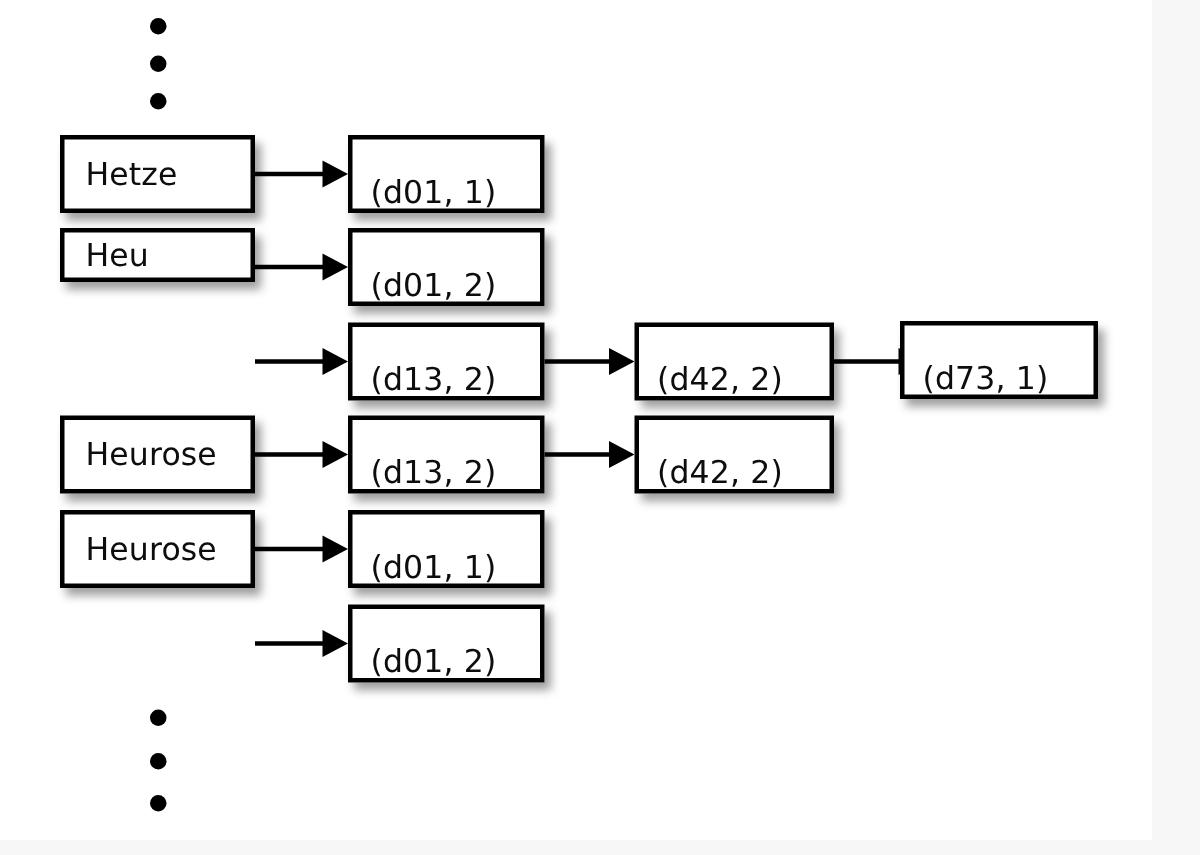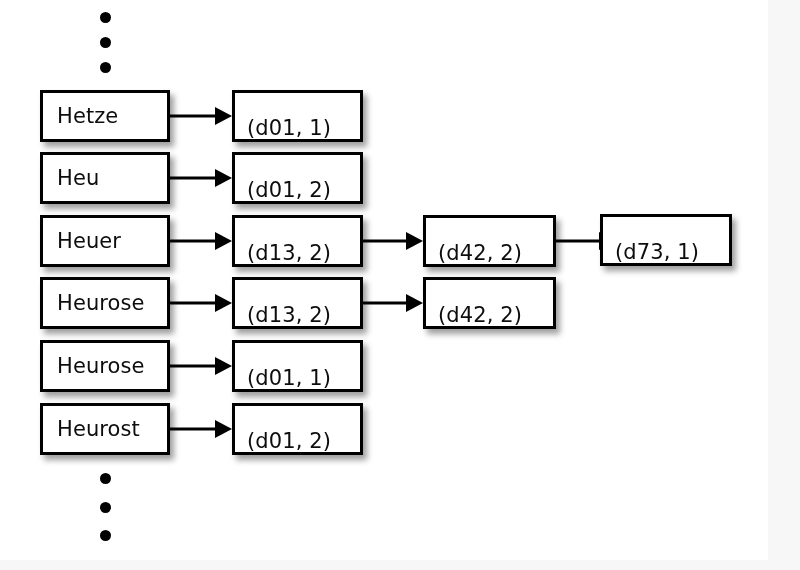--- a/index.html
+++ b/index.html
@@ -108,34 +108,28 @@
 
     <div class="dots" id="dots-top" style="left:100px; top:0px; width:11px; height:84px;">
       <span class="dot" style="top:12px;"></span>
       <span class="dot" style="top:37px;"></span>
       <span class="dot" style="top:62px;"></span>
     </div>
 
     <div class="node term" style="left:40px; top:90px; width:130px; height:52px;">
       <span class="node-label">Hetze</span>
     </div>
-    <div class="node term" style="left:40px; top:152px; width:130px; height:52px;">
+    <div class="node term" style="left:40px; top:152px; width:130px; height:36px;">
       <span class="node-label">Heu</span>
-    </div>
-    <div class="node term" style="left:40px; top:215px; width:130px; height:52px;">
-      <span class="node-label">Heuer</span>
     </div>
     <div class="node term" style="left:40px; top:277px; width:130px; height:52px;">
       <span class="node-label">Heurose</span>
     </div>
     <div class="node term" style="left:40px; top:340px; width:130px; height:52px;">
       <span class="node-label">Heurose</span>
-    </div>
-    <div class="node term" style="left:40px; top:403px; width:130px; height:52px;">
-      <span class="node-label">Heurost</span>
     </div>
 
     <div class="arrow" style="left:170px; top:116px; width:62px;">
       <span class="shaft" style="width:47px;"></span>
       <span class="head" style="left:45px;"></span>
     </div>
     <div class="arrow" style="left:170px; top:178px; width:62px;">
       <span class="shaft" style="width:47px;"></span>
       <span class="head" style="left:45px;"></span>
     </div>

